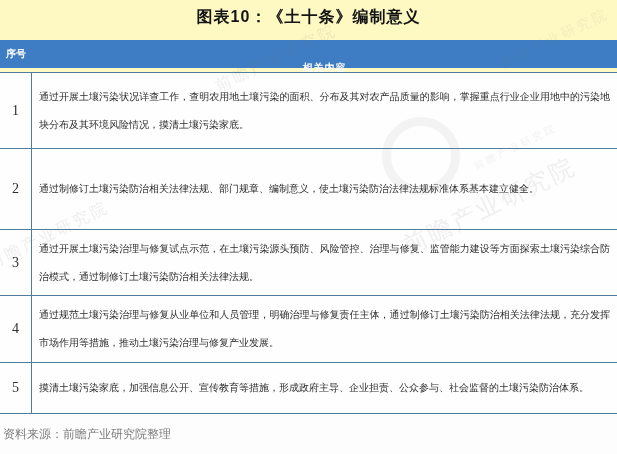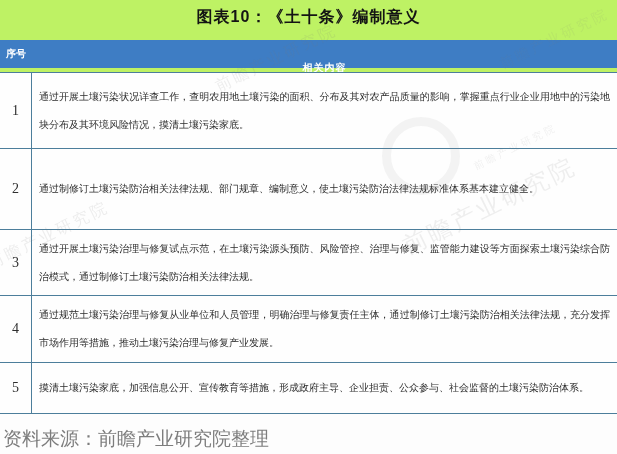--- a/index.html
+++ b/index.html
@@ -2,21 +2,21 @@
 <html><head>
 <meta charset="utf-8">
 <style>
   html, body { margin: 0; padding: 0; }
   body {
     width: 617px; height: 454px;
     background: #fdfdfd;
     font-family: "Liberation Serif", "DejaVu Serif", serif;
     overflow: hidden;
   }
-  .page { position: relative; width: 617px; height: 374px; background: #bef264; }
+  .page { position: relative; width: 617px; height: 374px; background: #fef9c3; }
 
   .title {
     position: absolute; top: 7px; left: 0; width: 617px;
     text-align: center;
     font-family: "Liberation Sans", "DejaVu Sans", sans-serif;
     font-weight: bold; font-size: 16px; color: #141414;
     letter-spacing: 1px;
   }
 
   
@@ -65,21 +65,21 @@
     display: flex; align-items: center;
     padding: 1px 7px 1px 7px;
     font-size: 10px; line-height: 28px; color: #2e2e2e;
     text-align: justify;
   }
 
   .footer {
     position: absolute; top: 426px; left: 3px; right: 4px;
     display: flex; justify-content: space-between; align-items: center;
     font-family: "Liberation Sans", "DejaVu Sans", sans-serif;
-    font-size: 19px; color: #7d7d7d;
+    font-size: 12px; color: #7d7d7d;
   }
 
   
   .wm {
     position: absolute;
     font-family: "Liberation Sans", "DejaVu Sans", sans-serif;
     color: rgba(125,125,125,0.13);
     transform: rotate(-26deg);
     white-space: nowrap;
     pointer-events: none;

